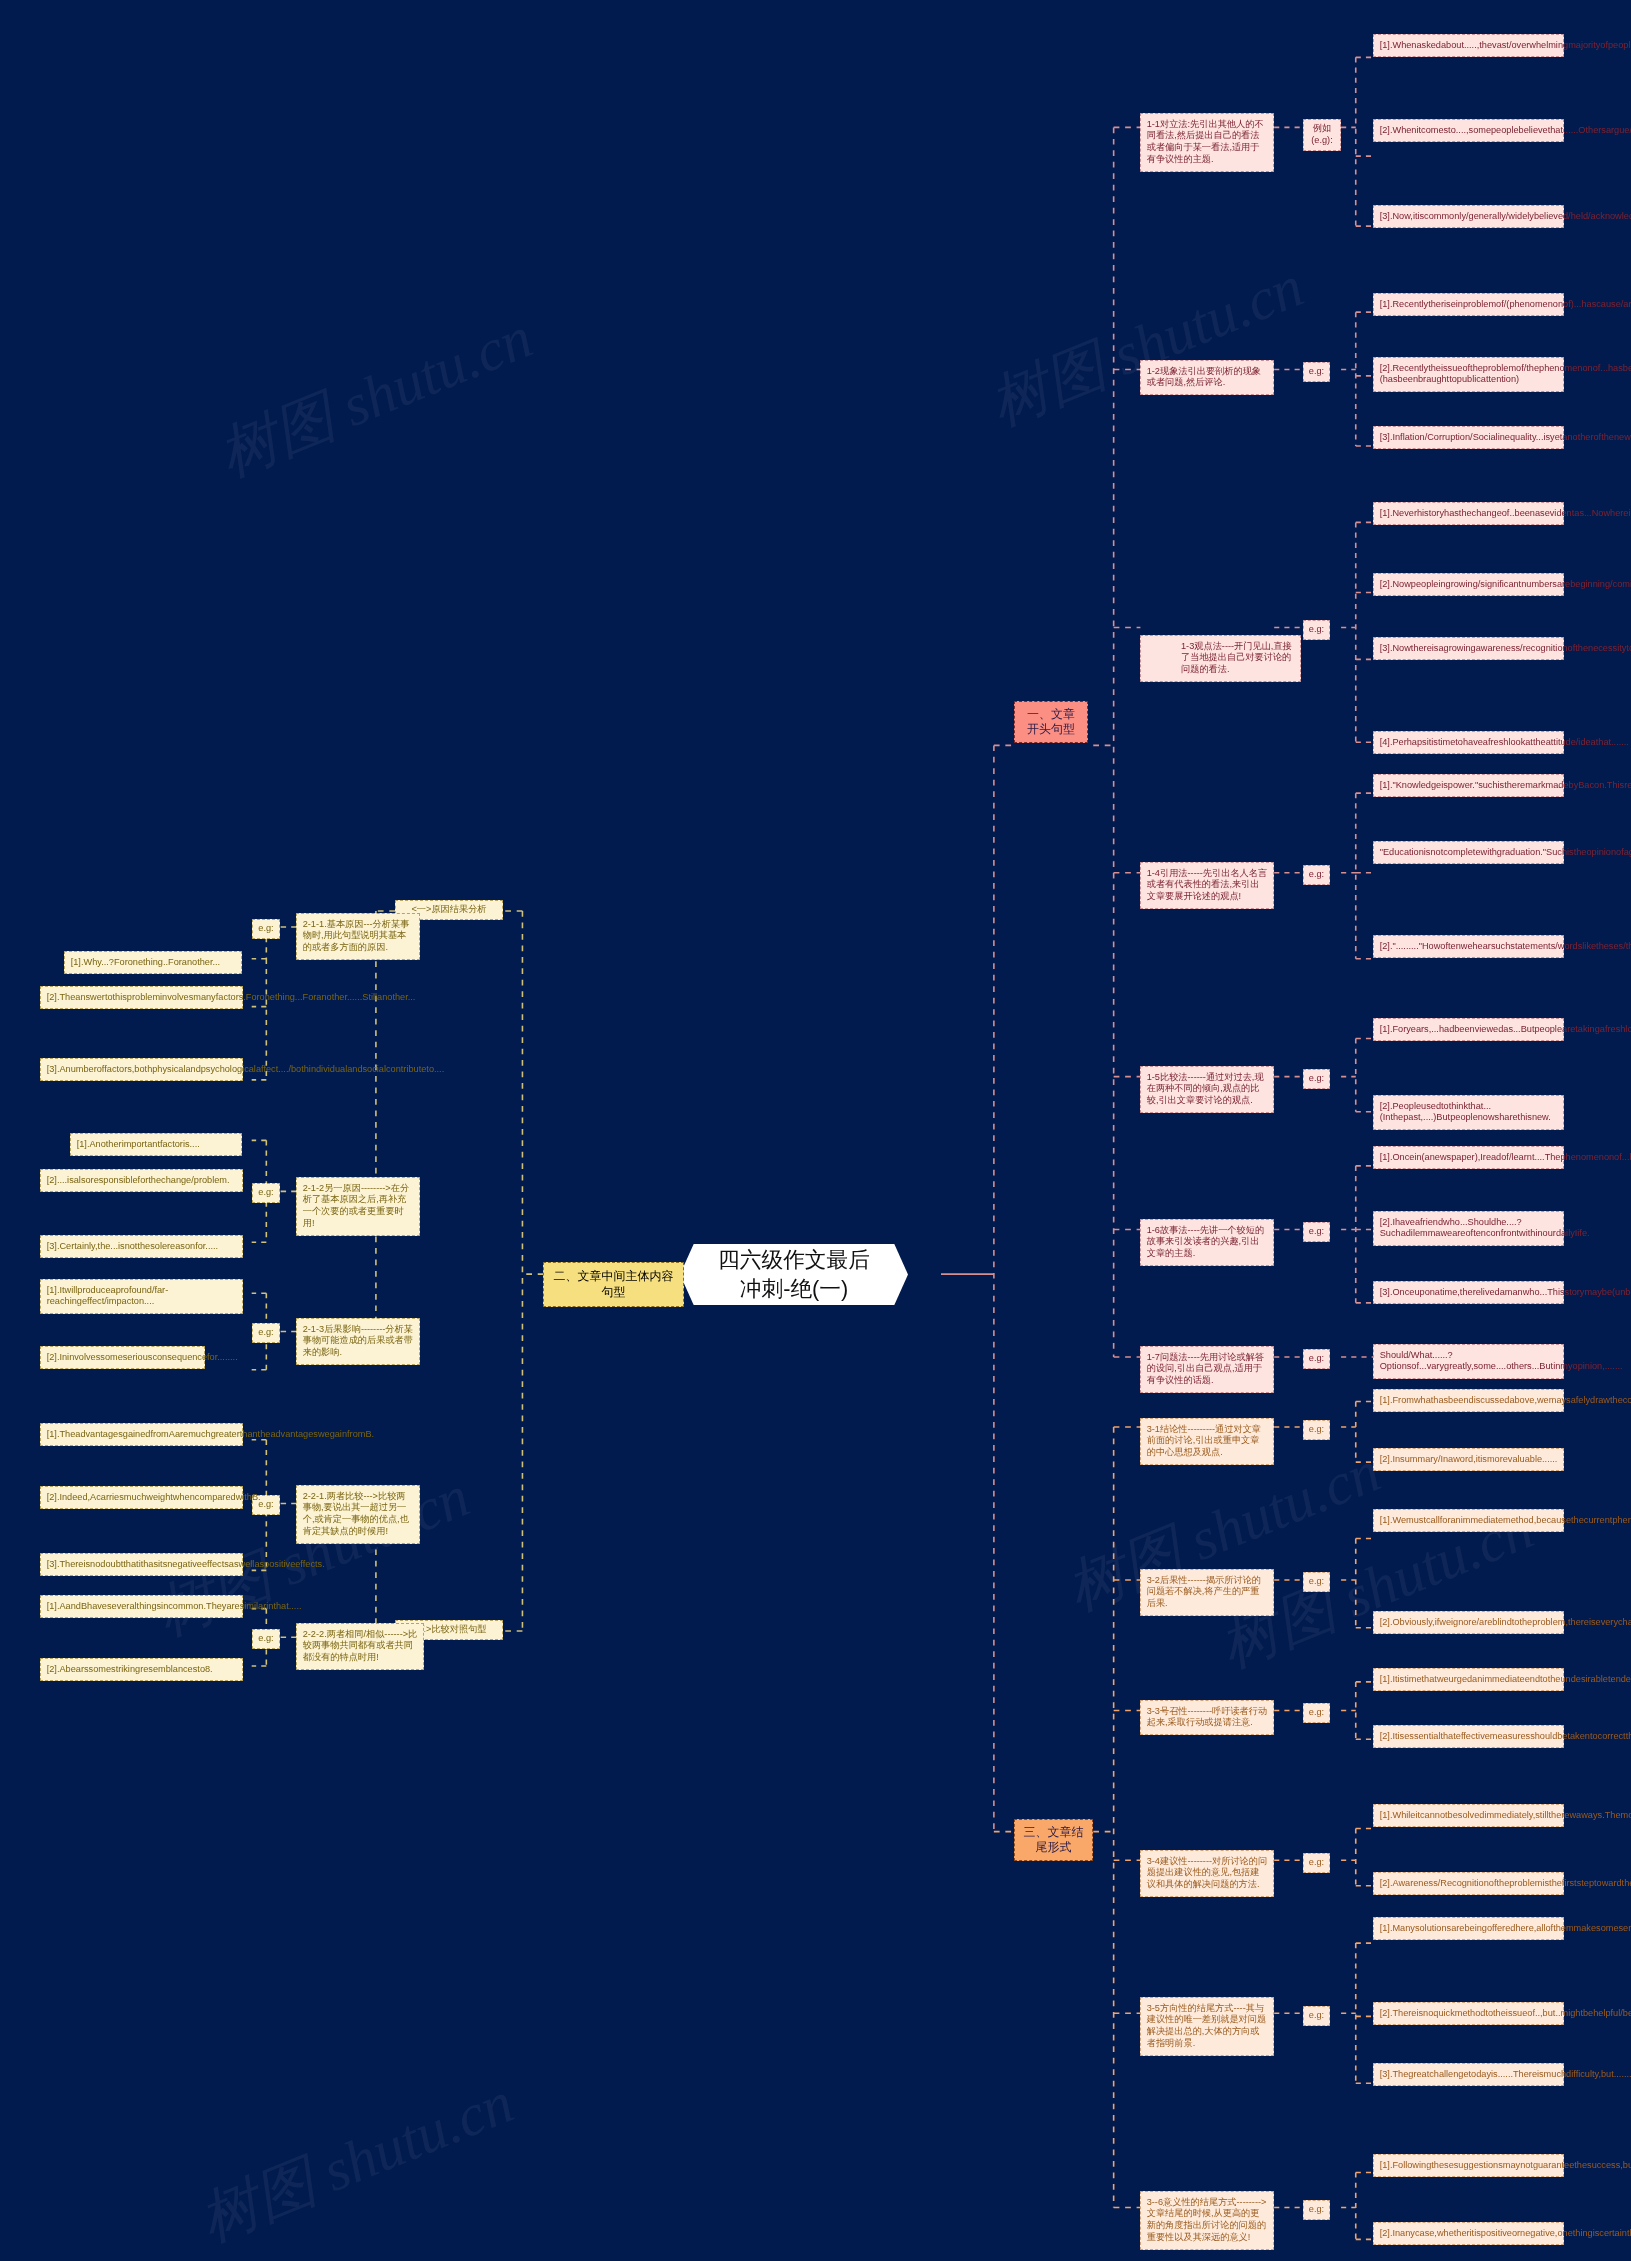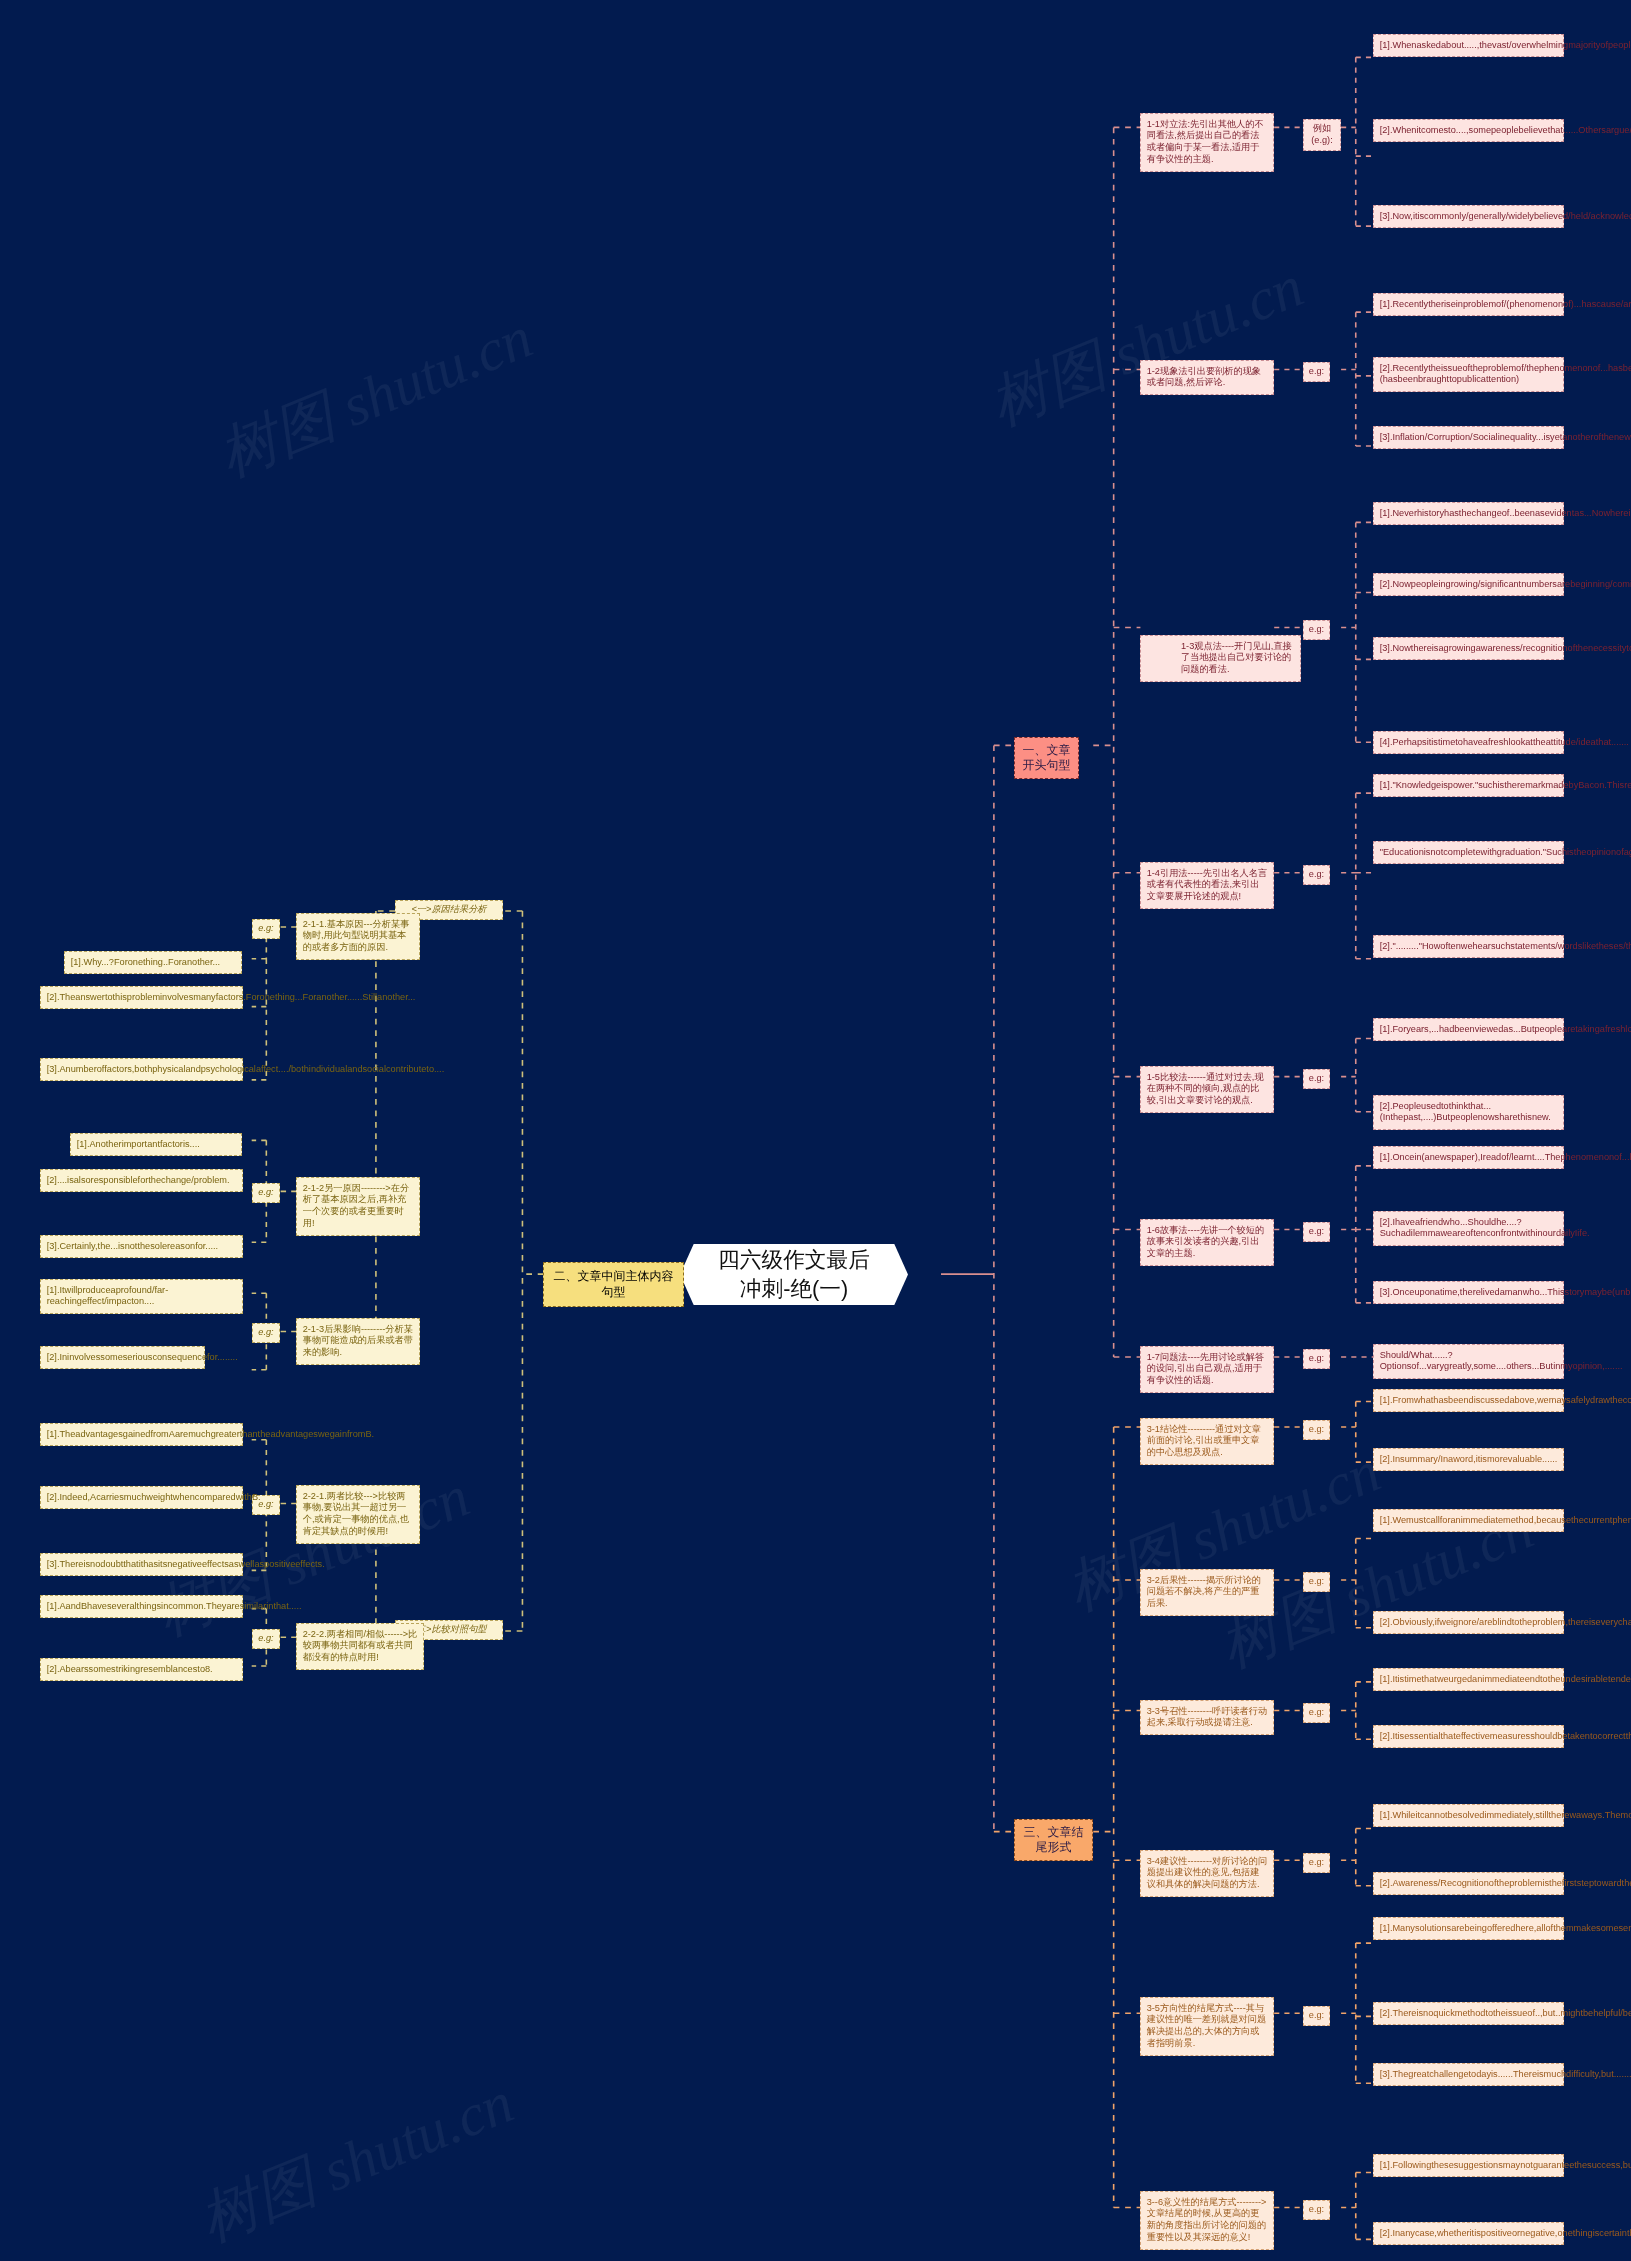--- a/index.html
+++ b/index.html
@@ -32,21 +32,21 @@
     clip-path:polygon(0 50%,6% 0,94% 0,100% 50%,94% 100%,6% 100%);
   }
   .b1{background:#fc8f84;color:#2a1a45;border:0.6px dashed #7a2b2b;font-size:12px;padding:4.5px 7px;text-align:center;}
   .b2{background:#f6df7e;color:#000000;border:0.6px dashed #8a6a1d;font-size:12px;padding:6px 7px;text-align:center;}
   .b3{background:#f9a86a;color:#2a1a45;border:0.6px dashed #8a4a1d;font-size:12px;padding:4.5px 7px;text-align:center;}
 
   .pink{background:#fde4e1;color:#7c2230;border:0.6px dashed #c98f94;font-size:9.2px;padding:4.5px 5.7px;}
   .pink-sm{background:#fde4e1;color:#7c2230;border:0.6px dashed #c98f94;font-size:9.2px;padding:3.2px 4.5px;text-align:center;}
 
   .cream{background:#fbf3d3;color:#7a6411;border:0.6px dashed #b9a55c;font-size:9.2px;padding:4.5px 5.7px;}
-  .cream-sm{background:#fbf3d3;color:#7a6411;border:0.6px dashed #b9a55c;font-size:9.2px;padding:3.2px 4.5px;text-align:center;font-style:italic;}
+  .cream-sm{background:#fbf3d3;color:#7a6411;border:0.6px dashed #b9a55c;font-size:9.2px;padding:3.2px 4.5px;text-align:center;}
 
   .peach{background:#fdeadb;color:#9b5a1c;border:0.6px dashed #d3a276;font-size:9.2px;padding:4.5px 5.7px;}
   .peach-sm{background:#fdeadb;color:#9b5a1c;border:0.6px dashed #d3a276;font-size:9.2px;padding:3.2px 4.5px;text-align:center;}
 </style>
 </head>
 <body>
 
 <div class="wm wm1">树图 shutu.cn</div>
 <div class="wm wm2">树图 shutu.cn</div>
 <div class="wm wm3">树图 shutu.cn</div>
@@ -133,21 +133,21 @@
     <path d="M590,2360 L560,2360" stroke="#cfc07a" stroke-dasharray="9 9"></path>
     <path d="M590,2570 L560,2570" stroke="#cfc07a" stroke-dasharray="9 9"></path>
     <path d="M465,2360 L440,2360 M465,2570 L440,2570" stroke="#cfc07a" stroke-dasharray="8 8"></path>
     <path d="M440,2360 L418,2360 M418,2260 L418,2465 M418,2260 L395,2260 M418,2360 L395,2360 M418,2465 L395,2465" stroke="#cfc07a" stroke-dasharray="8 8"></path>
     <path d="M440,2570 L418,2570 M418,2525 L418,2615 M418,2525 L395,2525 M418,2615 L395,2615" stroke="#cfc07a" stroke-dasharray="8 8"></path>
   </g>
 </svg>
 
 <div class="node root" style="left:680px;top:1244px;width:228px;height:61px;">四六级作文最后冲刺-绝(一)</div>
 
-<div class="node b1" style="left:1014px;top:737px;width:65px;">一、文章开头句型</div>
+<div class="node b1" style="left:1014px;top:701px;width:74px;">一、文章开头句型</div>
 <div class="node b2" style="left:543px;top:1262px;width:141px;">二、文章中间主体内容句型</div>
 <div class="node b3" style="left:1014px;top:1819px;width:79px;">三、文章结尾形式</div>
 
 <div class="node pink" style="left:1140px;top:113px;width:134px;">1-1对立法:先引出其他人的不同看法,然后提出自己的看法或者偏向于某一看法,适用于有争议性的主题.</div>
 <div class="node pink-sm" style="left:1303px;top:119px;width:38px;">例如(e.g):</div>
 <div class="node pink" style="left:1373px;top:34px;width:191px;">[1].Whenaskedabout.....,thevast/overwhelmingmajorityofpeoplesaythat......ButIthink/viewabitdifferently.</div>
 <div class="node pink" style="left:1373px;top:119px;width:191px;">[2].Whenitcomesto....,somepeoplebelievethat......Othersargue/claimthattheopposite/reverseistrue.Thereisprobablysometruthinbotharguments/statements,but(Itendtotheprofer/latter...)</div>
 <div class="node pink" style="left:1373px;top:205px;width:191px;">[3].Now,itiscommonly/generally/widelybelieved/held/acknowledgedthat....Theyclaim/believe/arguethat...ButIwonder/doubtwhether....</div>
 
 <div class="node pink" style="left:1140px;top:360px;width:134px;">1-2现象法引出要剖析的现象或者问题,然后评论.</div>

